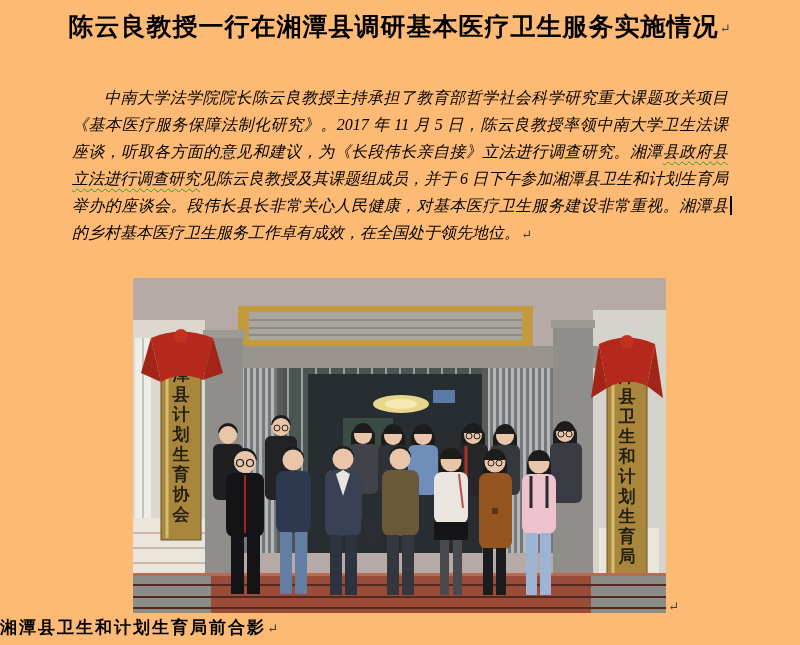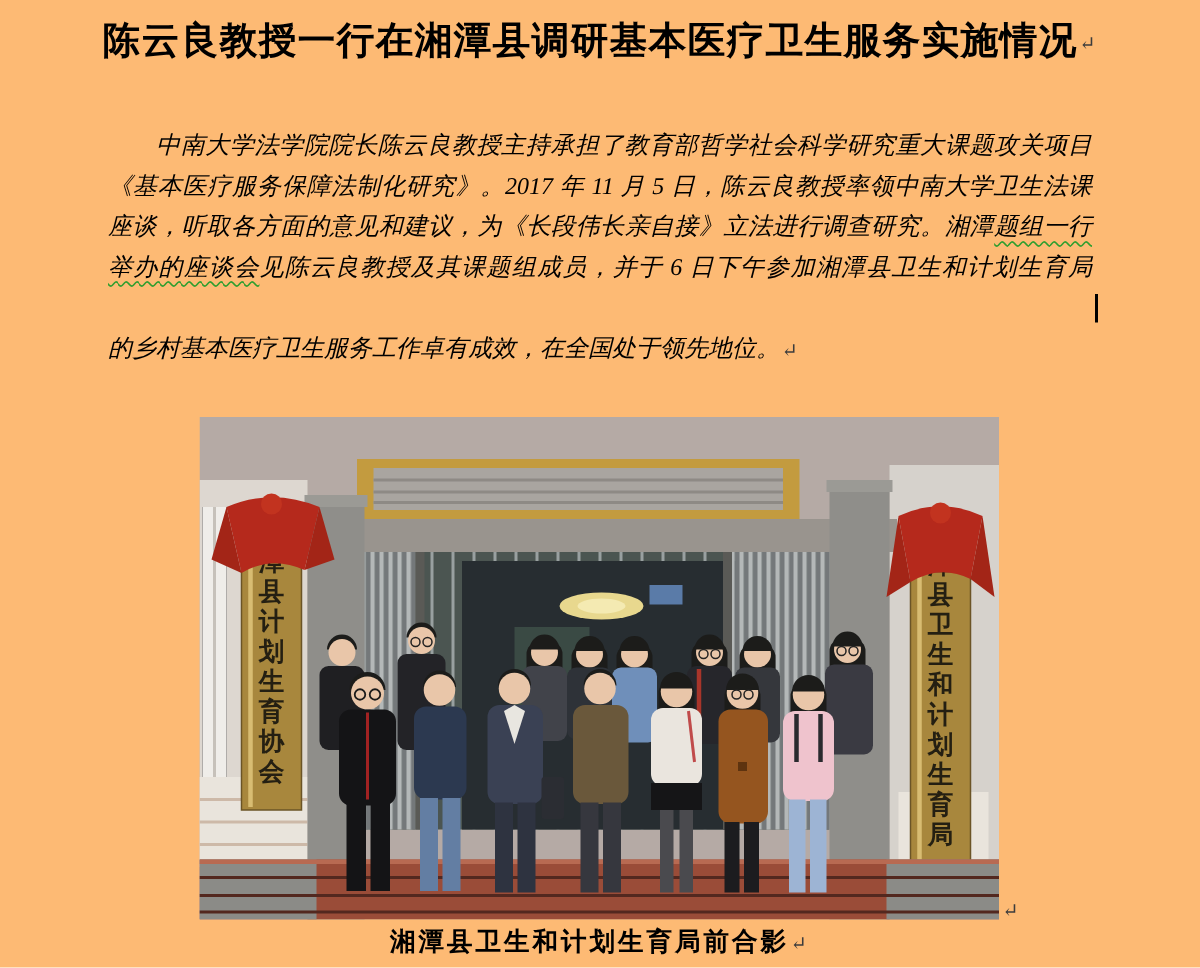--- a/index.html
+++ b/index.html
@@ -24,39 +24,39 @@
     text-decoration-line:underline;text-decoration-style:wavy;
     text-decoration-color:#2e9e2e;text-decoration-thickness:1px;text-underline-offset:4px;
   }
   .caret{
     position:absolute;right:-4px;top:4px;width:2px;height:19px;background:#000;display:inline-block;
   }
   .photo-wrap{position:absolute;top:278px;left:133px;width:533px;height:335px;}
   .photo-wrap svg{display:block;}
   .photo-mark{position:absolute;right:-13px;bottom:-2px;font-size:13px;color:#3c3c3c;}
   .caption{
-    position:absolute;top:616px;left:0;width:800px;text-align:center;
+    position:absolute;top:616px;left:0;width:800px;
     font-size:17px;font-weight:bold;letter-spacing:2px;
   }
 </style>
 </head>
 <body>
 
 <div class="page">
 
   <div class="doc-title">
     <span>陈云良教授一行在湘潭县调研基本医疗卫生服务实施情况</span><span class="para-mark">↵</span>
   </div>
 
   <div class="body-block">
     <div class="tline first"><span>中南大学法学院院长陈云良教授主持承担了教育部哲学社会科学研究重大课题攻关项目</span></div>
     <div class="tline"><span>《基本医疗服务保障法制化研究》。2017 年 11 月 5 日，陈云良教授率领中南大学卫生法课</span></div>
-    <div class="tline"><span>座谈，听取各方面的意见和建议，为《长段伟长亲自接》立法进行调查研究。湘潭</span><span class="spell">题组一行</span></div>
-    <div class="tline"><span class="spell">举办的座谈会</span><span>见陈云良教授及其课题组成员，并于 6 日下午参加湘潭县卫生和计划生育局</span></div>
-    <div class="tline"><span class="caret"></span></div>
+    <div class="tline"><span>座谈，听取各方面的意见和建议，为《长段伟长亲自接》立法进行调查研究。湘潭</span><span class="spell">县政府县</span></div>
+    <div class="tline"><span class="spell">立法进行调查研究</span><span>见陈云良教授及其课题组成员，并于 6 日下午参加湘潭县卫生和计划生育局</span></div>
+    <div class="tline"><span>举办的座谈会。段伟长县长非常关心人民健康，对基本医疗卫生服务建设非常重视。湘潭县</span><span class="caret"></span></div>
     <div class="tline last"><span>的乡村基本医疗卫生服务工作卓有成效，在全国处于领先地位。</span><span class="para-mark">↵</span></div>
   </div>
 
   <div class="photo-wrap">
     <svg width="533" height="335" viewBox="0 0 533 335">
       <defs>
         <pattern id="grille" width="6" height="12" patternUnits="userSpaceOnUse">
           <rect x="0" y="0" width="3" height="12" fill="#b4b8b8"></rect>
           <rect x="3" y="0" width="3" height="12" fill="#74787a"></rect>
         </pattern>

